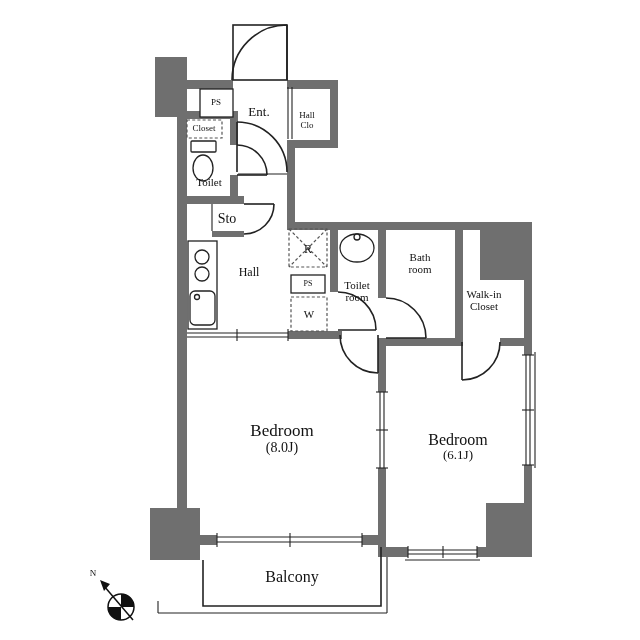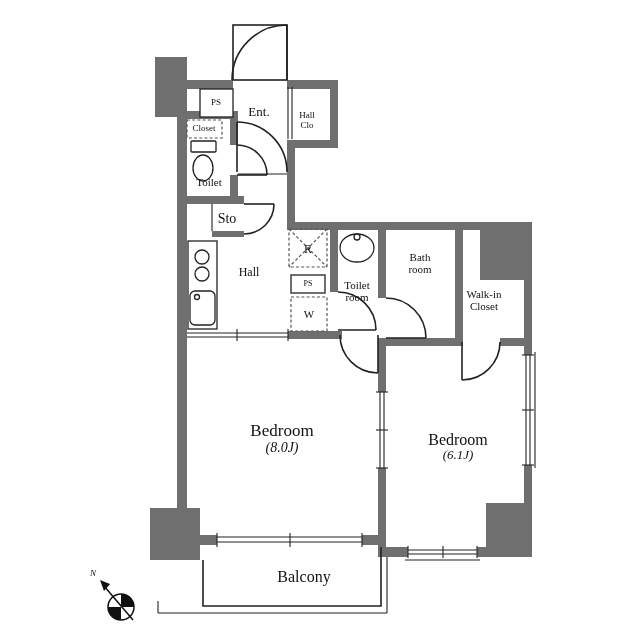--- a/index.html
+++ b/index.html
@@ -7,21 +7,21 @@
     position:relative; width:640px; height:640px; background:#ffffff;
     font-family:"Liberation Serif", serif; color:#111; overflow:hidden;
   }
   .stage svg { position:absolute; left:0; top:0; }
   .lbl {
     position:absolute; transform:translate(-50%,-50%);
     text-align:center; line-height:1.08; white-space:nowrap; color:#111;
   }
   .s8{font-size:8px}.s9{font-size:9px}.s10{font-size:14px}.s11{font-size:11px}
   .s12{font-size:12px}.s13{font-size:13px}.s14{font-size:14px}.s16{font-size:16px}.s17{font-size:17px}
-  .bold{font-weight:normal}.ital{font-style:italic}
+  .bold{font-weight:normal}.ital{}
   .wall{fill:#6f6f6f;stroke:none}
   .thin{stroke:#222;stroke-width:1.6;fill:none}
   .thin1{stroke:#222;stroke-width:1.1;fill:none}
   .dash{stroke:#555;stroke-width:1.2;fill:none;stroke-dasharray:3 2.2}
   .fix{stroke:#222;stroke-width:1.3;fill:#fff}
 </style>
 </head>
 <body>
 
 <div class="stage">
@@ -188,16 +188,16 @@
     <div>Closet</div>
   </div>
   <div class="lbl" style="left:282px;top:439px">
     <div class="s17">Bedroom</div>
     <div class="s14 ital">(8.0J)</div>
   </div>
   <div class="lbl" style="left:458px;top:447px">
     <div class="s16">Bedroom</div>
     <div class="s13 ital">(6.1J)</div>
   </div>
-  <div class="lbl s16" style="left:304px;top:577px">Balcony</div>
+  <div class="lbl s16" style="left:292px;top:577px">Balcony</div>
   <div class="lbl s9 ital" style="left:93px;top:574px">N</div>
 
 </div>
 
 </body></html>

